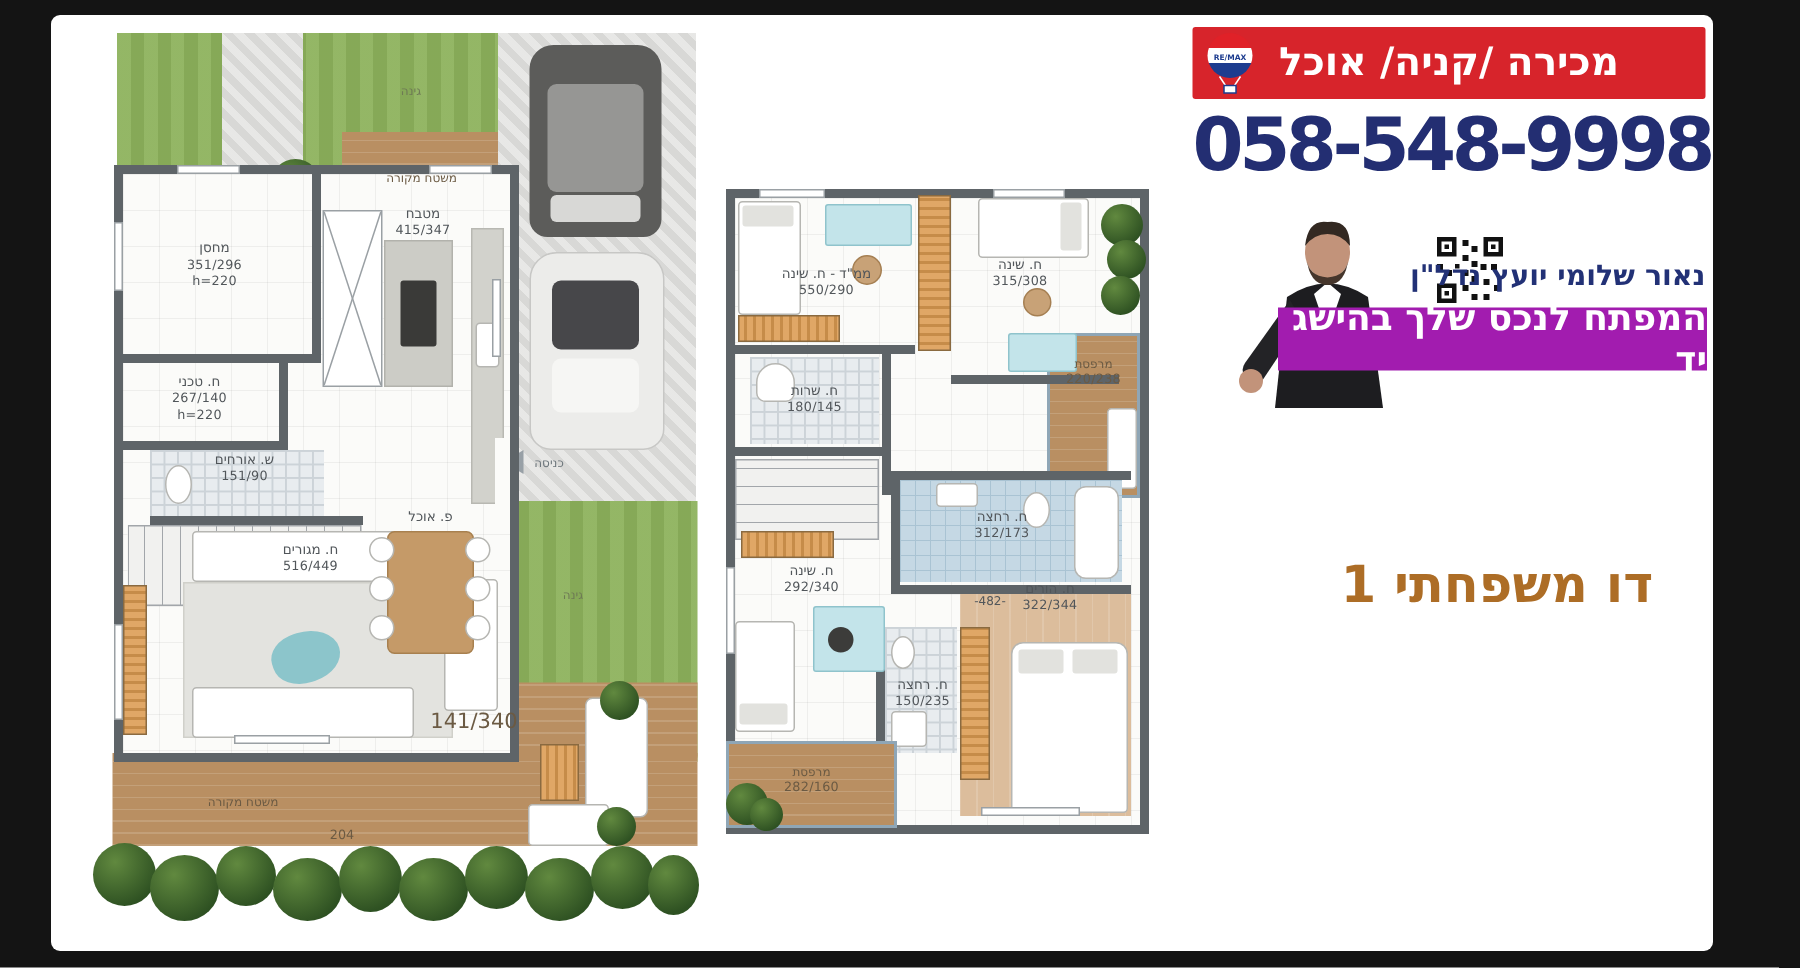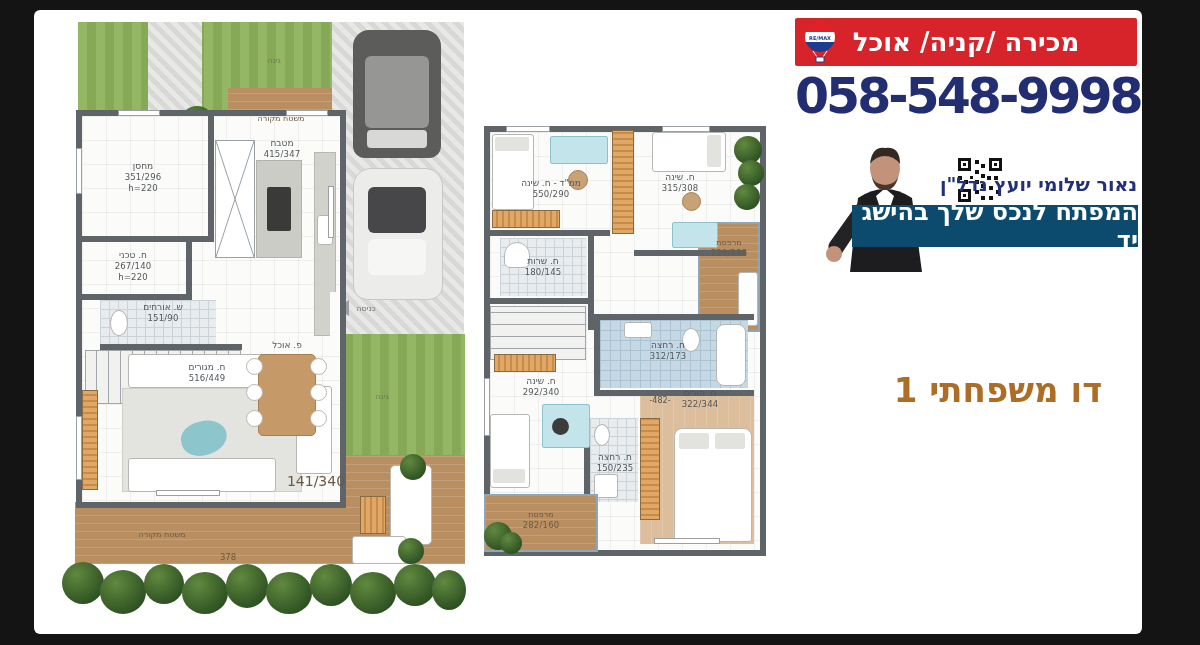--- a/index.html
+++ b/index.html
@@ -37,21 +37,21 @@
   .railing{box-shadow:inset 0 0 0 2px #8fa6b6}
 
   
   .red-banner{left:761px;top:8px;width:342px;height:48px;background:#d7242b;border-radius:2px;
               display:flex;align-items:center;justify-content:center;color:#fff;font-weight:bold;
               font-size:26px;direction:rtl}
   .phone{left:761px;top:58px;width:342px;text-align:center;color:#232e72;font-weight:bold;
          font-size:49px;letter-spacing:-3px;white-space:nowrap}
   .agent-name{left:905px;top:163px;width:198px;text-align:right;direction:rtl;color:#223176;
               font-weight:bold;font-size:19px}
-  .blue-banner{left:818px;top:195px;width:286px;height:42px;background:#0c4a6e;color:#fff;
+  .blue-banner{left:818px;top:195px;width:286px;height:42px;background:#a21caf;color:#fff;
                font-weight:bold;font-size:24px;display:flex;align-items:center;justify-content:center;direction:rtl}
   .project-title{left:820px;top:272px;width:288px;text-align:center;color:#ad6d26;font-weight:bold;
                  font-size:44px;direction:rtl;word-spacing:18px}
   .project-sub{left:820px;top:360px;width:288px;text-align:center;color:#ad6d26;font-weight:bold;
                font-size:34px;direction:rtl}
   .disclaimer{left:790px;top:458px;width:330px;text-align:center;color:#7d5a36;font-weight:bold;
               font-size:15px;line-height:1.4;direction:rtl}
   .disclaimer span{display:block}
 </style>
 </head>
@@ -179,21 +179,21 @@
     <div class="lbl decklbl" style="left:221px;top:96px;font-size:8px">
       <span>משטח מקורה</span>
     </div>
     <div class="lbl decklbl" style="left:102px;top:512px;font-size:8px">
       <span>משטח מקורה</span>
     </div>
     <div class="lbl decklbl" style="left:256px;top:455px;font-size:14px">
       <span>141/340</span>
     </div>
     <div class="lbl decklbl" style="left:168px;top:534px;font-size:8.5px">
-      <span>378</span>
+      <span>204</span>
     </div>
     <div class="tinylbl" style="left:214px;top:38px">גינה</div>
     <div class="tinylbl" style="left:322px;top:374px">גינה</div>
   </div>
 
   <div class="plan" style="left:450px;top:116px;width:282px;height:430px">
     <div class="abs floor house" style="left:0;top:0;width:270px;height:418px"></div>
 
     <div class="abs wood railing" style="left:214px;top:96px;width:62px;height:110px">
       <div class="abs wfurn" style="left:40px;top:50px;width:18px;height:52px"></div>

